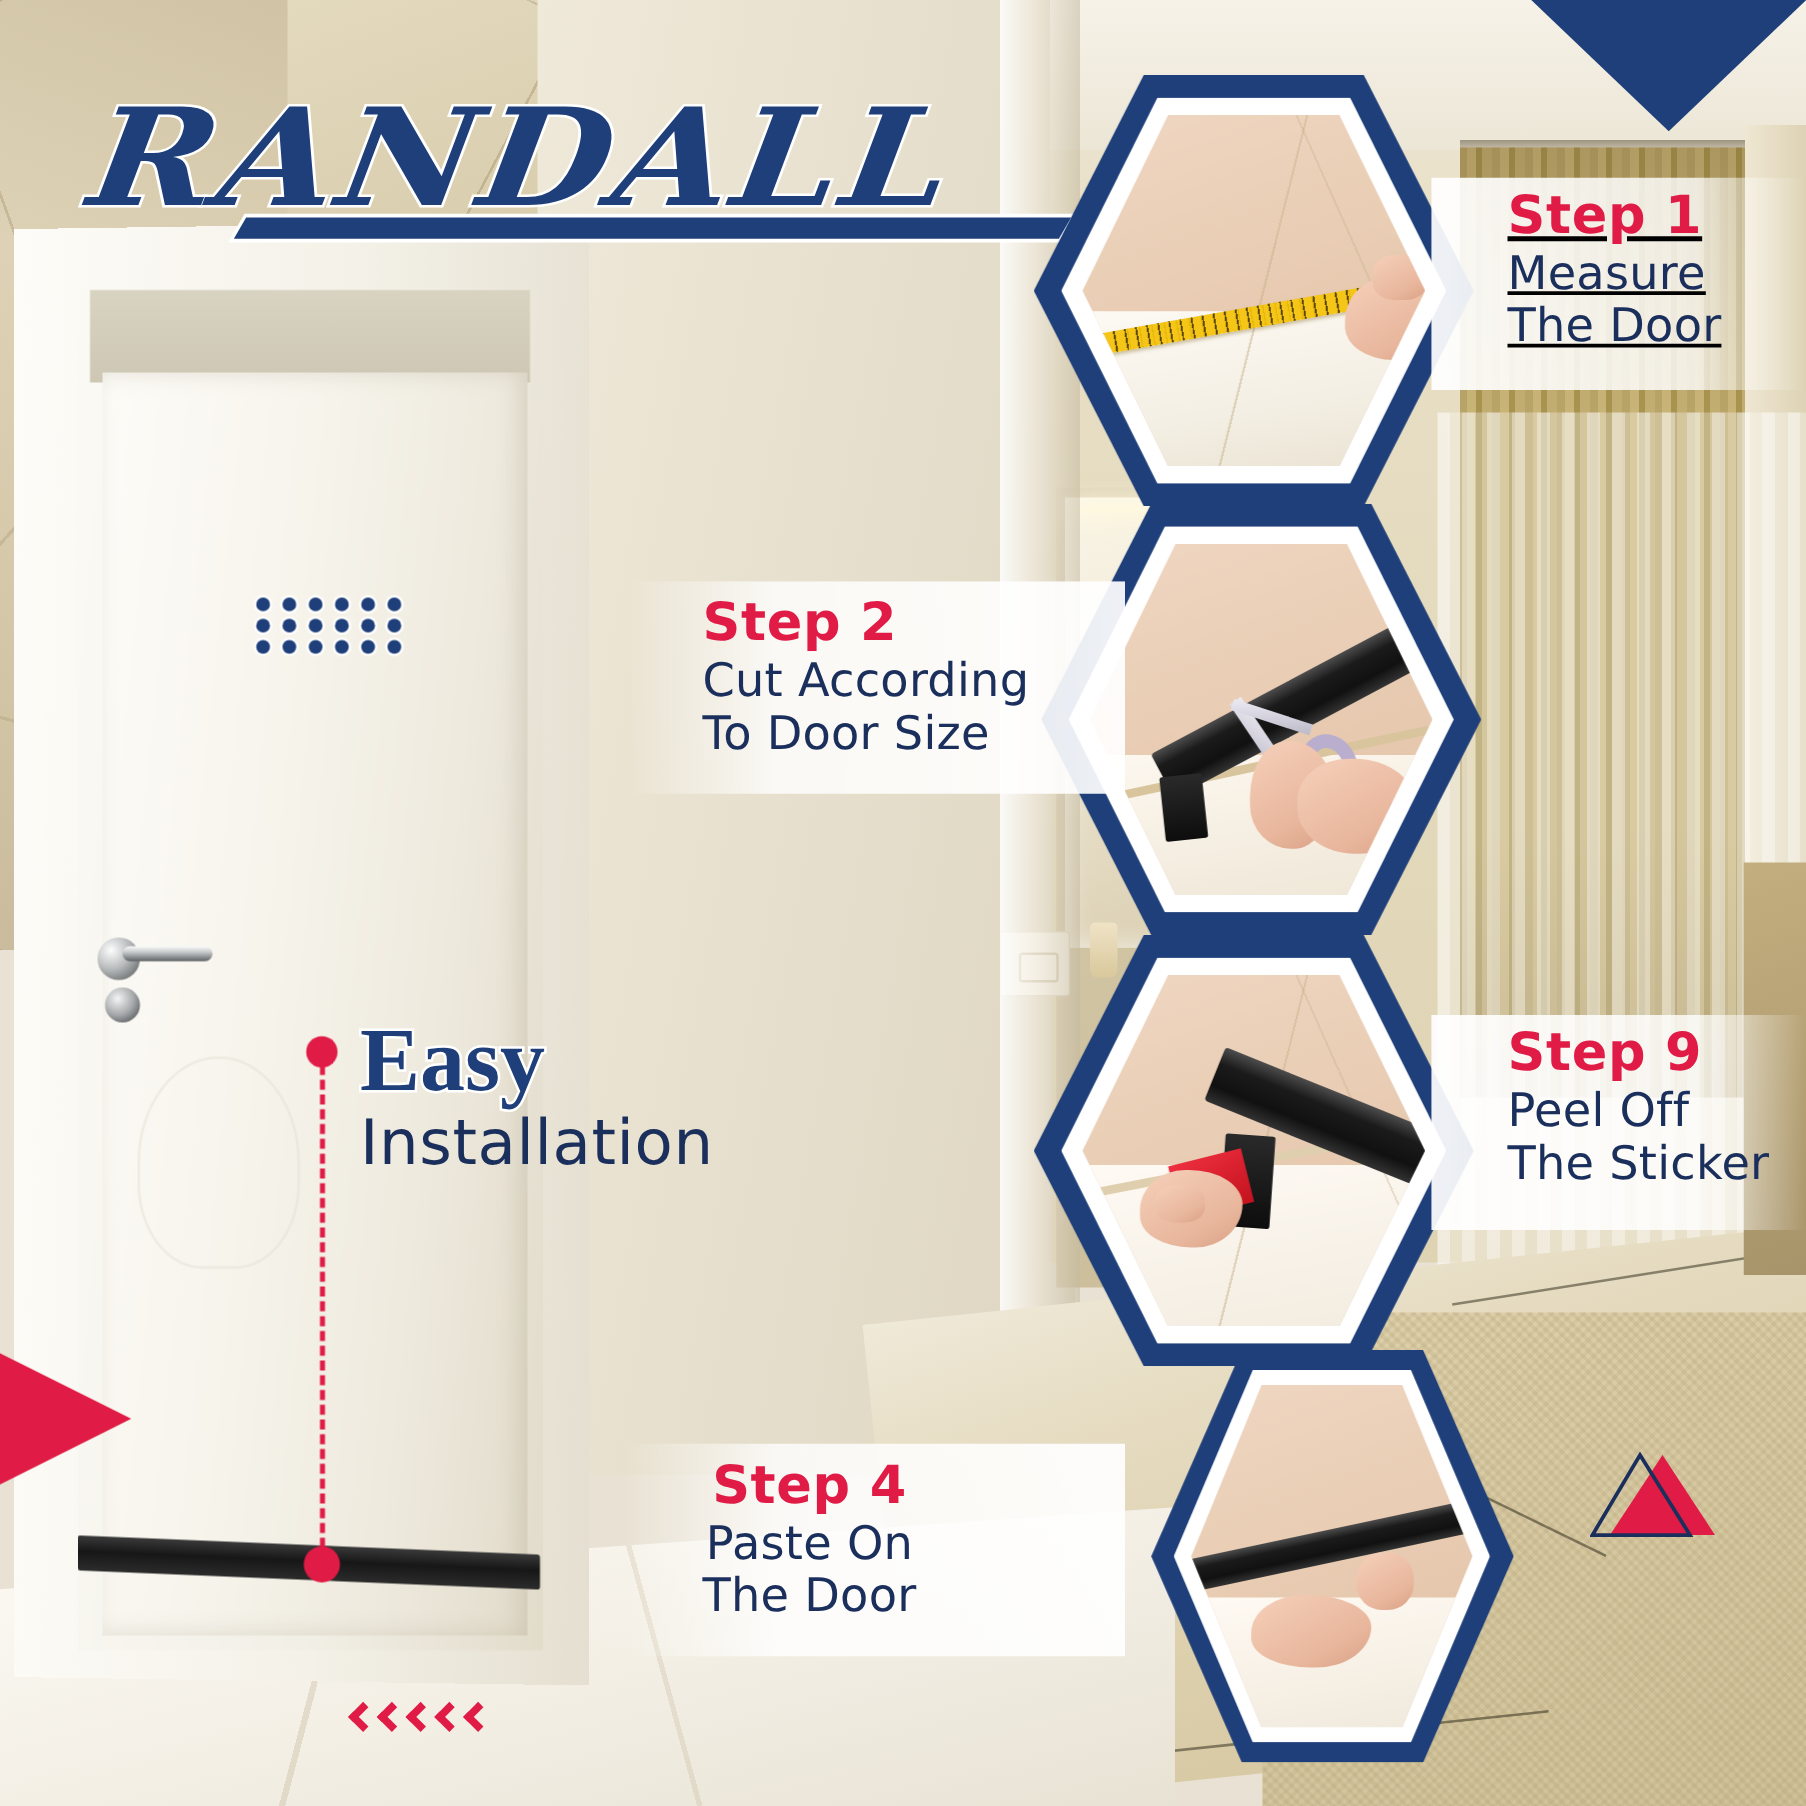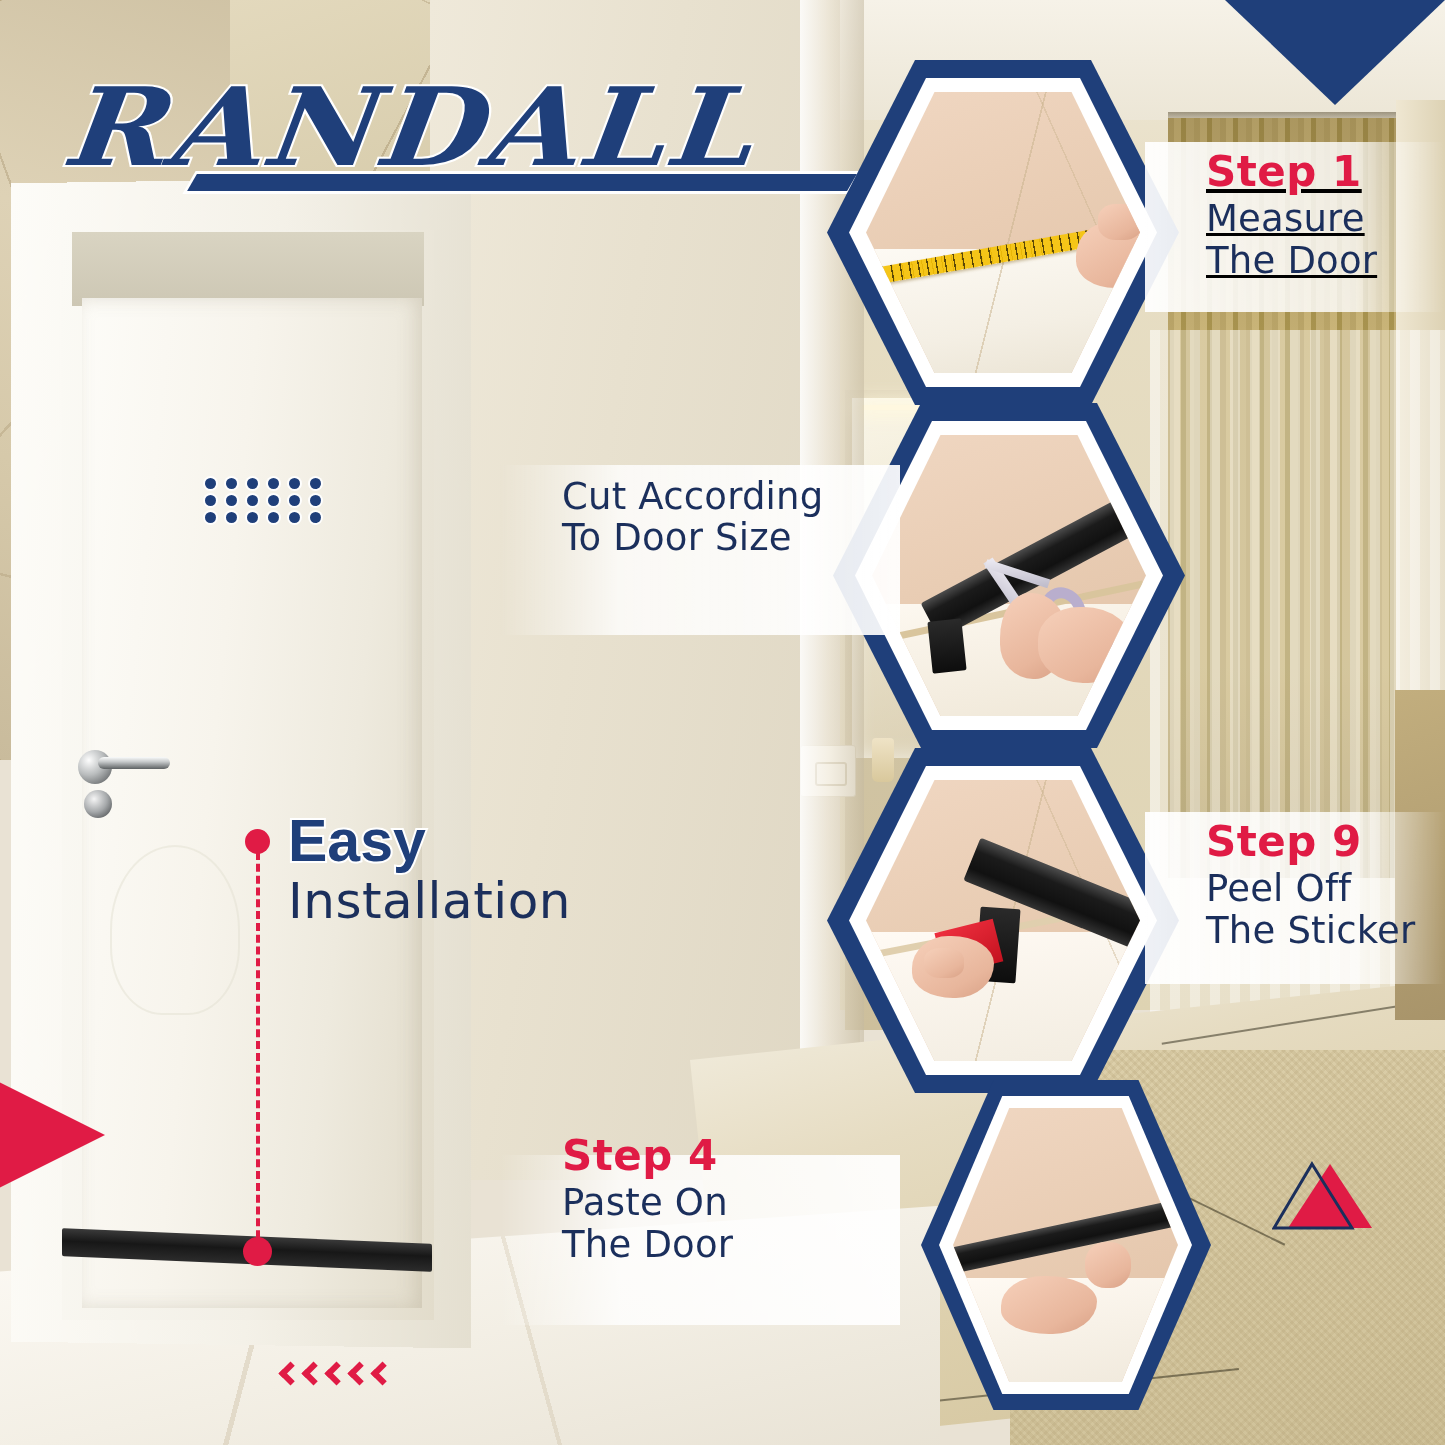--- a/index.html
+++ b/index.html
@@ -369,23 +369,23 @@
     font-size:37px;
     color:var(--navy-text);
     line-height:1.12;
     letter-spacing:.2px;
     white-space:pre-line;
   }
 
   
   .easy-block{ position:absolute; left:288px; top:812px; }
   .easy-top{
-    font-family:Liberation Sans, sans-serif;
+    font-family:Liberation Serif, serif;
     font-weight:700;
-    font-size:59px;
+    font-size:72px;
     color:var(--navy);
     -webkit-text-stroke:4px #fff;
     paint-order:stroke fill;
     line-height:1.0;
   }
   .easy-bottom{
     font-family:"DejaVu Sans", sans-serif;
     font-weight:400;
     font-size:50px;
     color:var(--navy-text);
@@ -527,20 +527,21 @@
     <div class="scissor-blade" style="left:116px; top:120px; width:82px; height:11px; transform:rotate(56deg);"></div>
     <div class="scissor-blade" style="left:114px; top:124px; width:66px; height:9px; transform:rotate(18deg);"></div>
     <div class="scissor-handle" style="left:168px; top:152px; width:46px; height:54px; transform:rotate(-18deg);"></div>
     <div class="scissor-handle" style="left:186px; top:182px; width:56px; height:40px; transform:rotate(8deg);"></div>
     <div class="hand" style="left:128px; top:158px; width:66px; height:86px;"></div>
     <div class="hand" style="left:166px; top:172px; width:96px; height:76px; border-radius:45% 55% 50% 50%;"></div>
   </div>
 
   <div class="band band-rev" style="left:500px; top:465px; width:400px; height:170px;"></div>
   <div class="step-block" style="left:562px; top:476px;">
+    <div class="step-num">Step 2</div>
     <div class="step-title">Cut According
 To Door Size</div>
   </div>
 
   <div class="hex hex-outer" style="left:827px; top:748px; width:352px; height:345px;"></div>
   <div class="hex hex-white" style="left:849px; top:766px; width:308px; height:309px;"></div>
   <div class="hex hex-photo" style="left:866px; top:780px; width:274px; height:281px;">
     <div class="ph-doorface"></div>
     <div class="ph-floor" style="height:46%; background:linear-gradient(170deg,#fffaf4,#f2ece0);"></div>
     <div class="ph-floorline" style="top:52%; transform:rotate(-11deg); background:#e0cfae;"></div>
@@ -563,21 +564,21 @@
   <div class="hex hex-white" style="left:939px; top:1096px; width:253px; height:298px;"></div>
   <div class="hex hex-photo" style="left:953px; top:1108px; width:225px; height:274px;">
     <div class="ph-doorface"></div>
     <div class="ph-floor" style="height:38%; background:linear-gradient(170deg,#fffaf3,#f0e9dc);"></div>
     <div class="seal-strip" style="left:-12px; top:142px; width:250px; height:26px; transform:rotate(-12deg);"></div>
     <div class="hand" style="left:48px; top:168px; width:96px; height:58px;"></div>
     <div class="hand" style="left:132px; top:134px; width:46px; height:46px; border-radius:45%;"></div>
   </div>
 
   <div class="band band-rev" style="left:500px; top:1155px; width:400px; height:170px;"></div>
-  <div class="step-block" style="left:562px; top:1134px;">
+  <div class="step-block" style="left:562px; top:1166px;text-align:center;">
     <div class="step-num">Step 4</div>
     <div class="step-title">Paste On
 The Door</div>
   </div>
 
   <div class="easy-block">
     <div class="easy-top">Easy</div>
     <div class="easy-bottom">Installation</div>
   </div>
   <div class="pointer-dot-top"></div>

